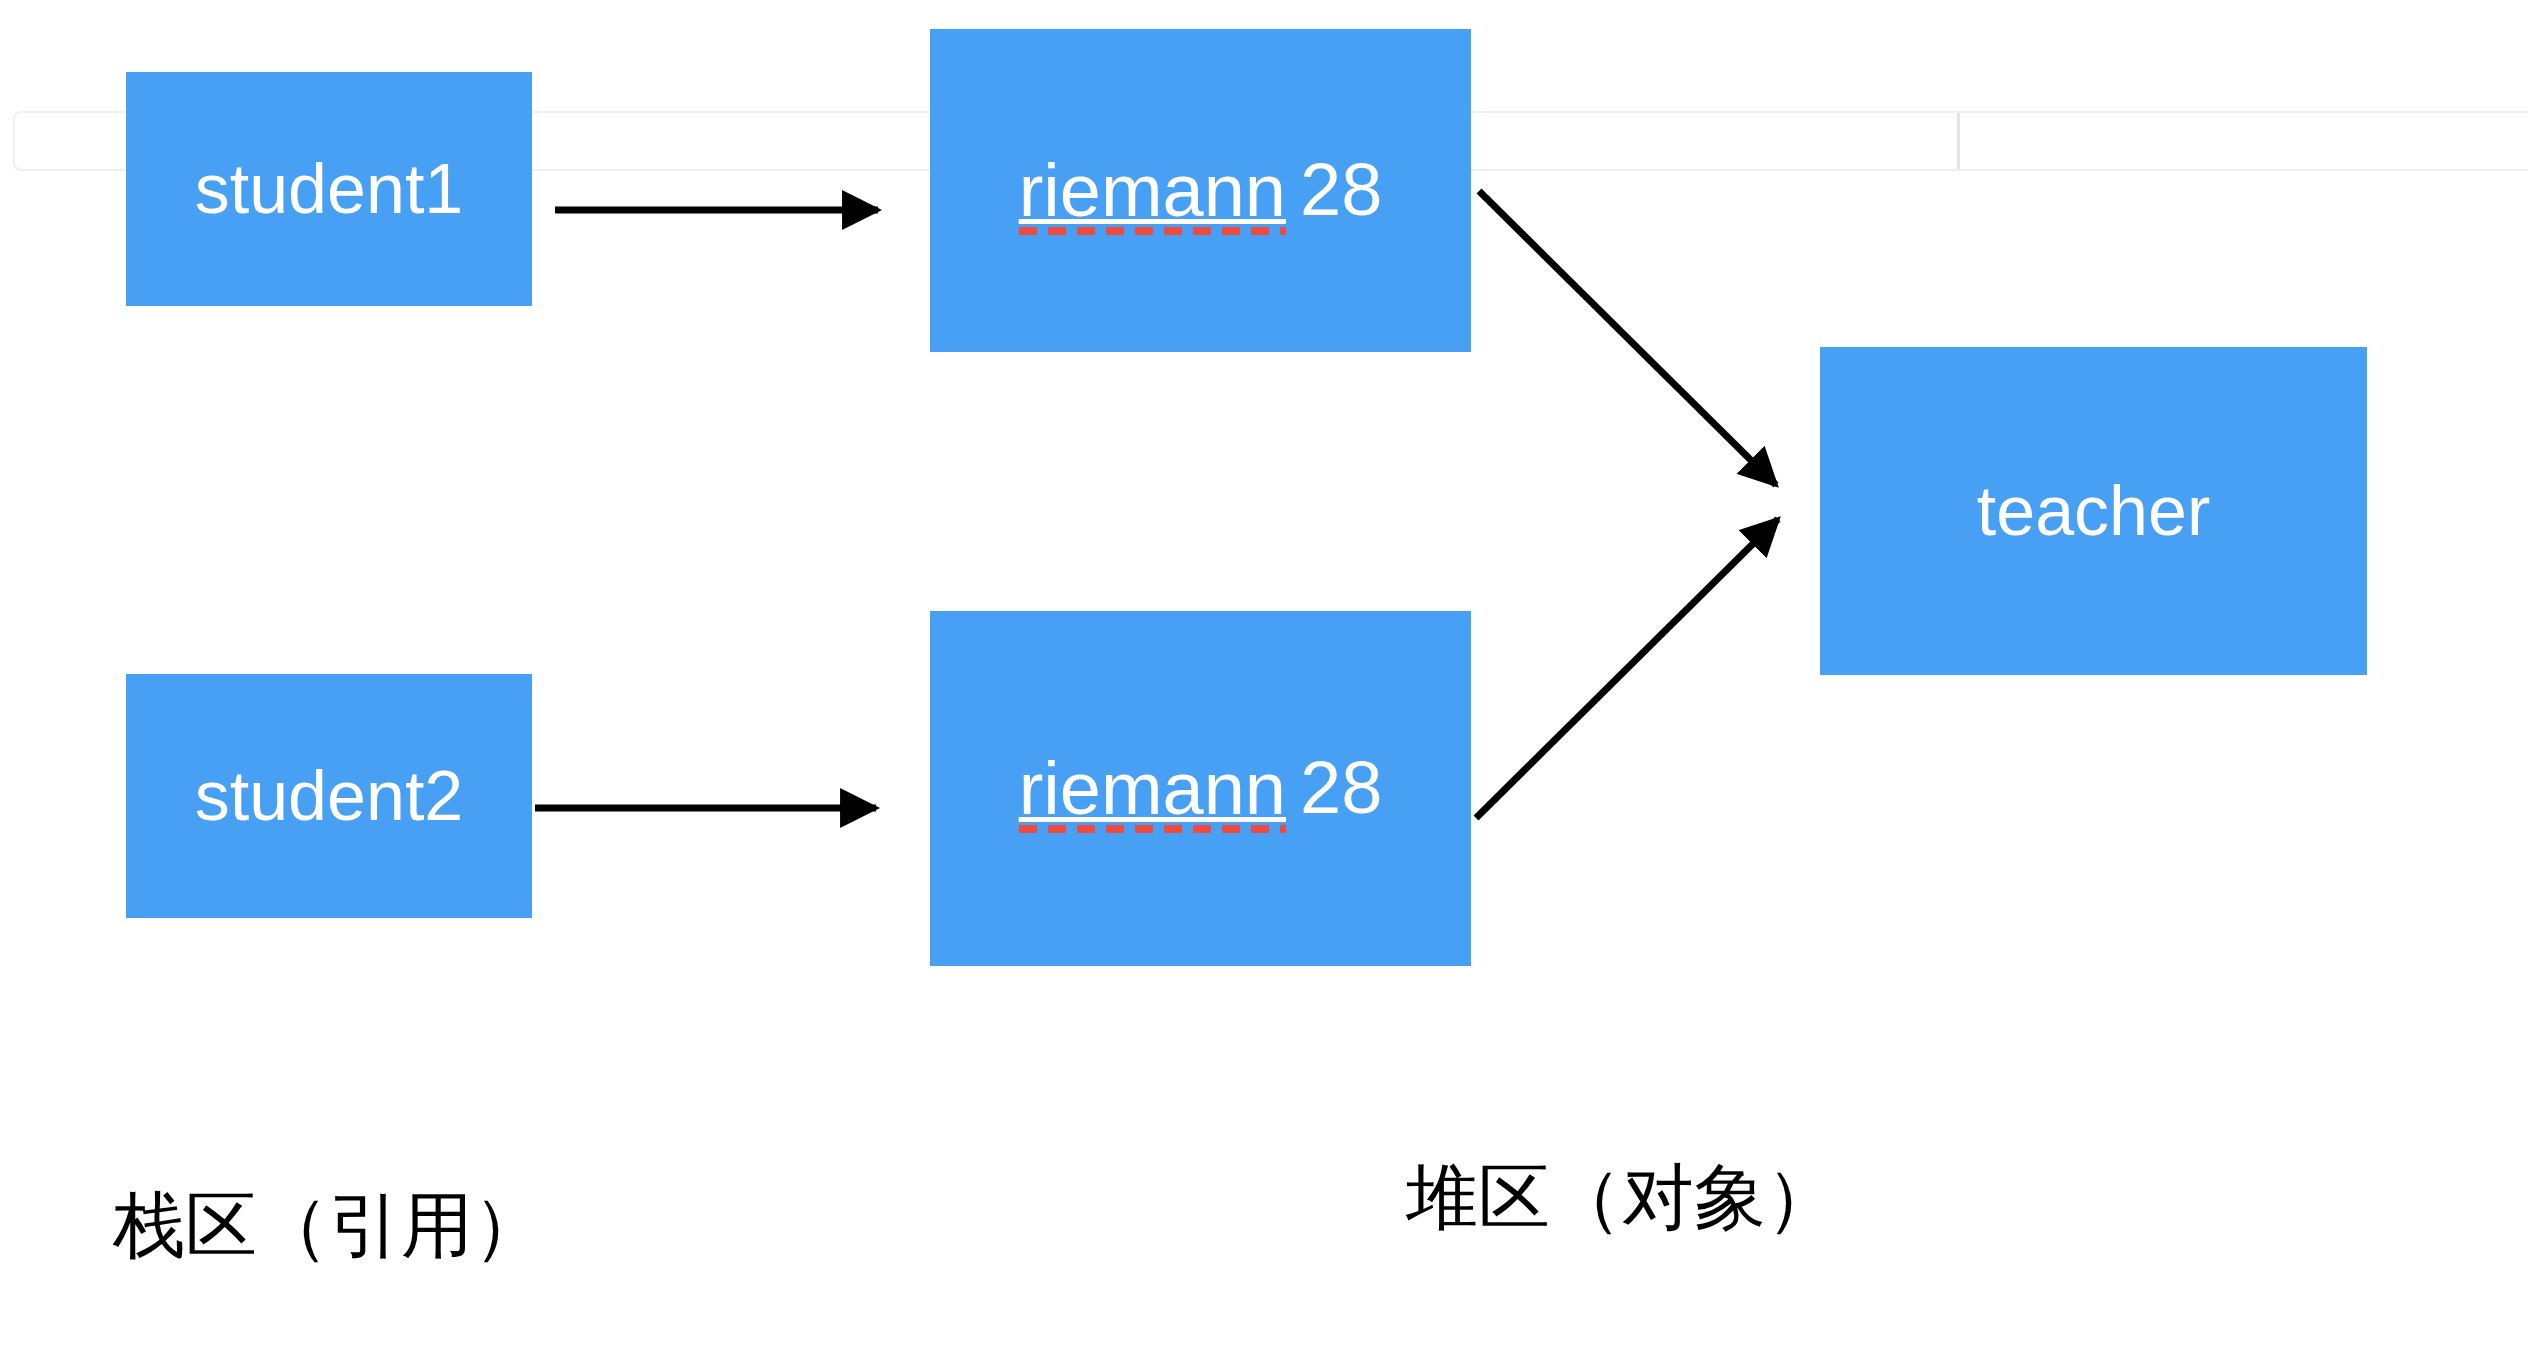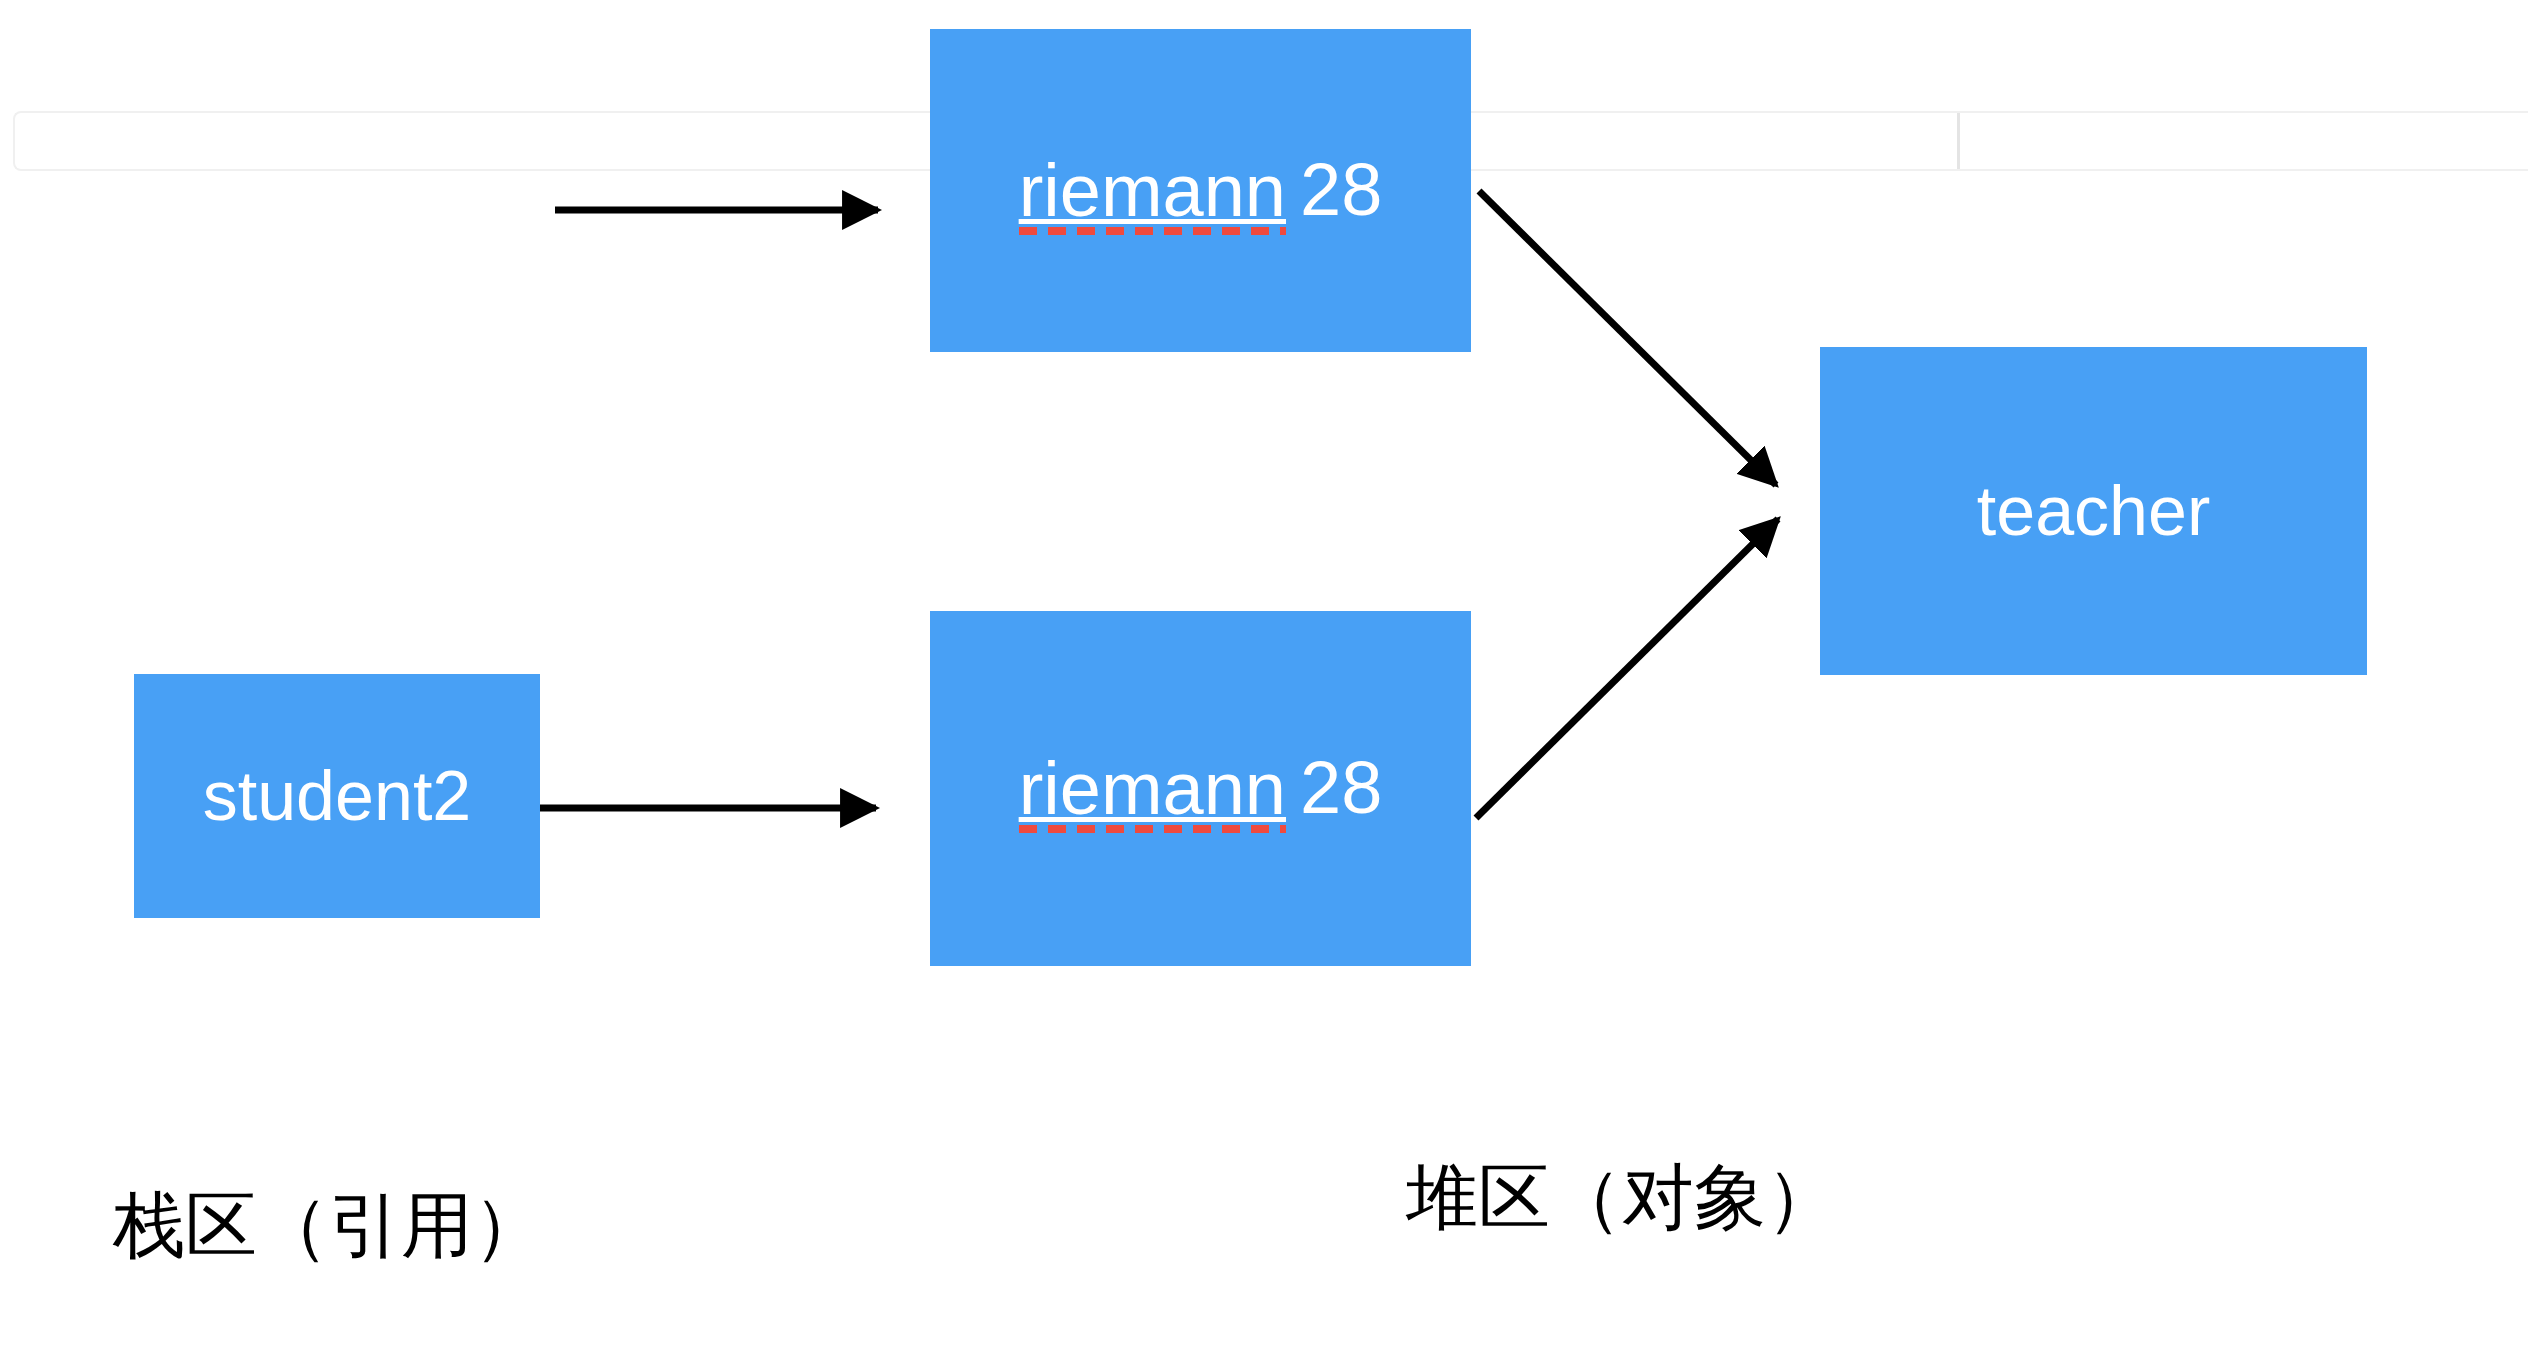--- a/index.html
+++ b/index.html
@@ -33,21 +33,21 @@
   .box{
     position:absolute;
     background:var(--box-blue,#48a0f5);
     color:#ffffff;
     display:flex;align-items:center;justify-content:center;
     text-align:center;
     font-size:70px;
     line-height:1.2;
   }
   .box-student1{left:126px;top:72px;width:406px;height:234px;}
-  .box-student2{left:134px;top:674px;width:406px;height:244px;}
+  .box-student2{left:126px;top:674px;width:406px;height:244px;}
   .box-object1{left:930px;top:29px;width:541px;height:323px;}
   .box-object2{left:930px;top:611px;width:541px;height:355px;}
   .box-teacher{left:1820px;top:347px;width:547px;height:328px;}
 
   .obj-content{
     display:flex;flex-direction:row;align-items:center;justify-content:center;
     gap:14px;
     font-size:74px;
   }
   .misspelled{
@@ -99,20 +99,23 @@
       <marker id="arrowhead" viewBox="0 0 10 10" refX="9" refY="5" markerWidth="5.7" markerHeight="5.7" orient="auto-start-reverse">
         <path d="M0,0 L10,5 L0,10 z" fill="#000"></path>
       </marker>
     </defs>
     <line class="arrow-line" x1="555" y1="210" x2="878" y2="210" marker-end="url(#arrowhead)"></line>
     <line class="arrow-line" x1="535" y1="808" x2="876" y2="808" marker-end="url(#arrowhead)"></line>
     <line class="arrow-line" x1="1479" y1="191" x2="1776" y2="485" marker-end="url(#arrowhead)"></line>
     <line class="arrow-line" x1="1476" y1="818" x2="1778" y2="519" marker-end="url(#arrowhead)"></line>
   </svg>
 
+  <div class="box box-student1">
+    <span>student1</span>
+  </div>
 
   <div class="box box-student2">
     <span>student2</span>
   </div>
 
   <div class="box box-object1">
     <div class="obj-content">
       <span class="misspelled">riemann</span>
       <span>28</span>
     </div>

